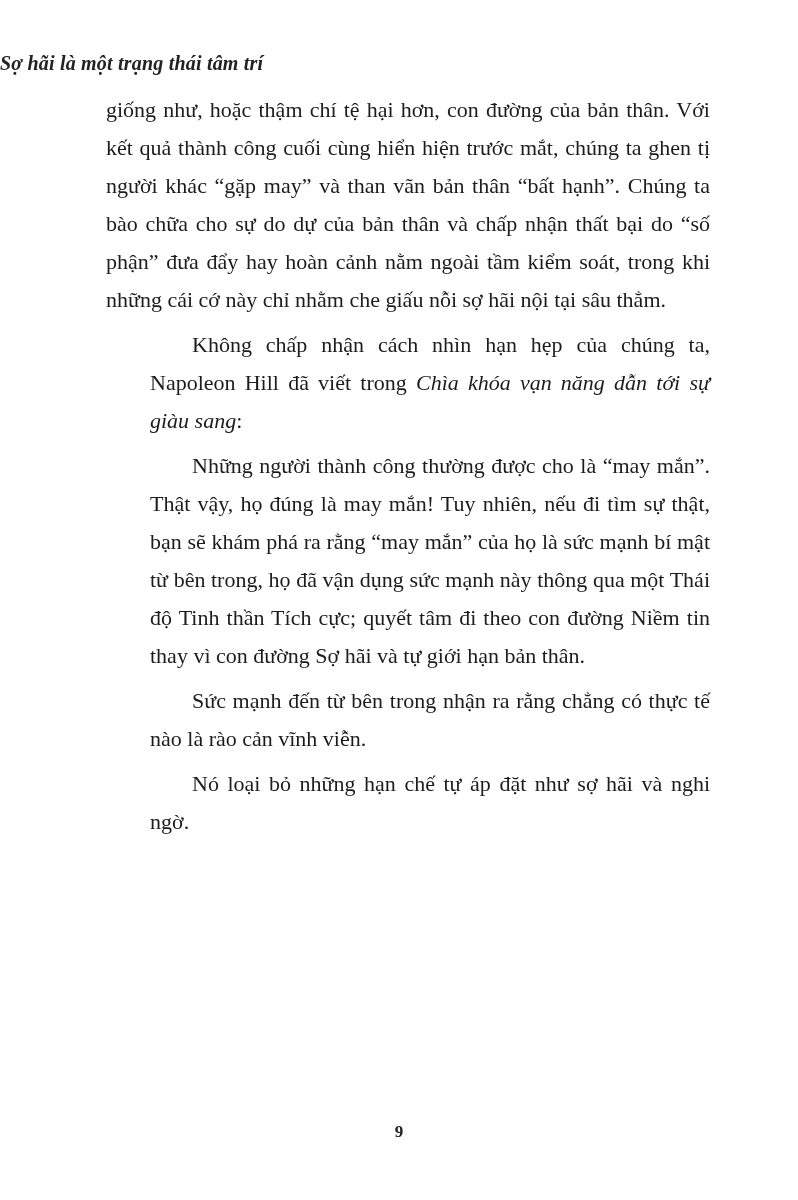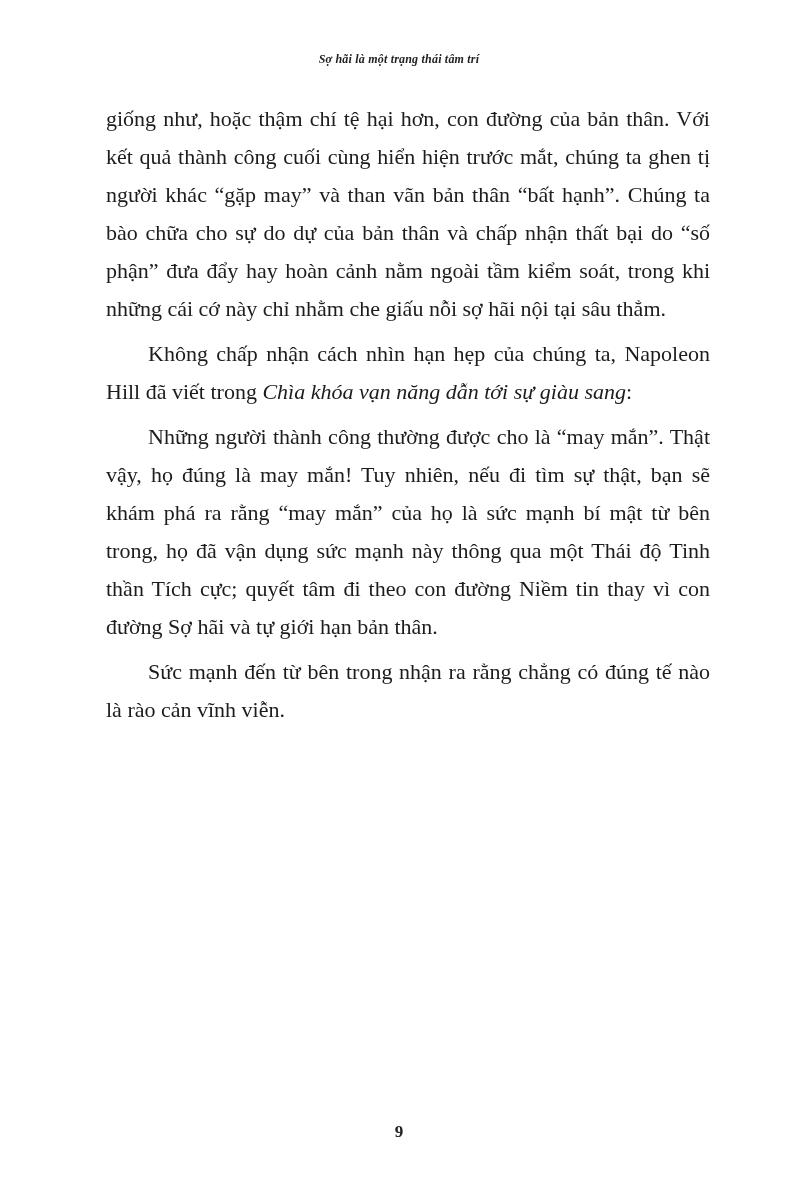--- a/index.html
+++ b/index.html
@@ -15,42 +15,43 @@
     background: #ffffff;
     color: #1c1c1c;
     font-family: "Liberation Serif", "DejaVu Serif", serif;
     overflow: hidden;
   }
   .running-head {
     position: absolute;
     top: 52px;
     left: 0;
     width: 100%;
-    text-align: center;
-    font-size: 12px;
+    text-align: left;
+    font-size: 20px;
     font-weight: bold;
     font-style: italic;
     color: #222222;
     letter-spacing: 0.2px;
   }
   .body-text {
     position: absolute;
-    top: 100px;
+    top: 91px;
     left: 106px;
     width: 604px;
     font-size: 22px;
     line-height: 38px;
     text-align: justify;
     text-justify: inter-word;
   }
   .body-text p {
     margin: 0 0 7px 0;
   }
   .body-text p.indent {
     text-indent: 42px;
+    margin-left: 44px;
   }
   .book-title {
     font-style: italic;
   }
   .page-number {
     position: absolute;
     bottom: 58px;
     left: 0;
     width: 100%;
     text-align: center;
@@ -67,22 +68,23 @@
   <div class="running-head">Sợ hãi là một trạng thái tâm trí</div>
 
   <div class="body-text">
 
     <p>giống như, hoặc thậm chí tệ hại hơn, con đường của bản thân. Với kết quả thành công cuối cùng hiển hiện trước mắt, chúng ta ghen tị người khác “gặp may” và than vãn bản thân “bất hạnh”. Chúng ta bào chữa cho sự do dự của bản thân và chấp nhận thất bại do “số phận” đưa đẩy hay hoàn cảnh nằm ngoài tầm kiểm soát, trong khi những cái cớ này chỉ nhằm che giấu nỗi sợ hãi nội tại sâu thẳm.</p>
 
     <p class="indent"><span>Không chấp nhận cách nhìn hạn hẹp của chúng ta, Napoleon Hill đã viết trong </span><span class="book-title">Chìa khóa vạn năng dẫn tới sự giàu sang</span><span>:</span></p>
 
     <p class="indent">Những người thành công thường được cho là “may mắn”. Thật vậy, họ đúng là may mắn! Tuy nhiên, nếu đi tìm sự thật, bạn sẽ khám phá ra rằng “may mắn” của họ là sức mạnh bí mật từ bên trong, họ đã vận dụng sức mạnh này thông qua một Thái độ Tinh thần Tích cực; quyết tâm đi theo con đường Niềm tin thay vì con đường Sợ hãi và tự giới hạn bản thân.</p>
 
-    <p class="indent">Sức mạnh đến từ bên trong nhận ra rằng chẳng có đúng tế nào là rào cản vĩnh viễn.</p>
+    <p class="indent">Sức mạnh đến từ bên trong nhận ra rằng chẳng có thực tế nào là rào cản vĩnh viễn.</p>
 
 
+    <p class="indent">Nó loại bỏ những hạn chế tự áp đặt như sợ hãi và nghi ngờ.</p>
 
 
   </div>
 
   <div class="page-number">9</div>
 
 </div>
 
 </body></html>

